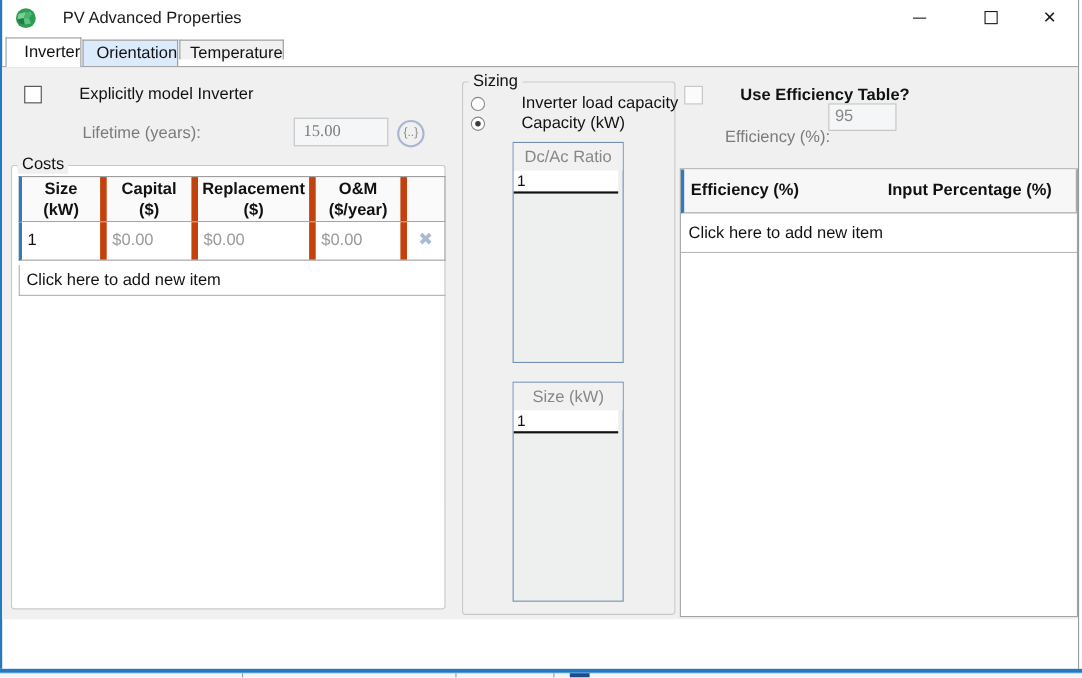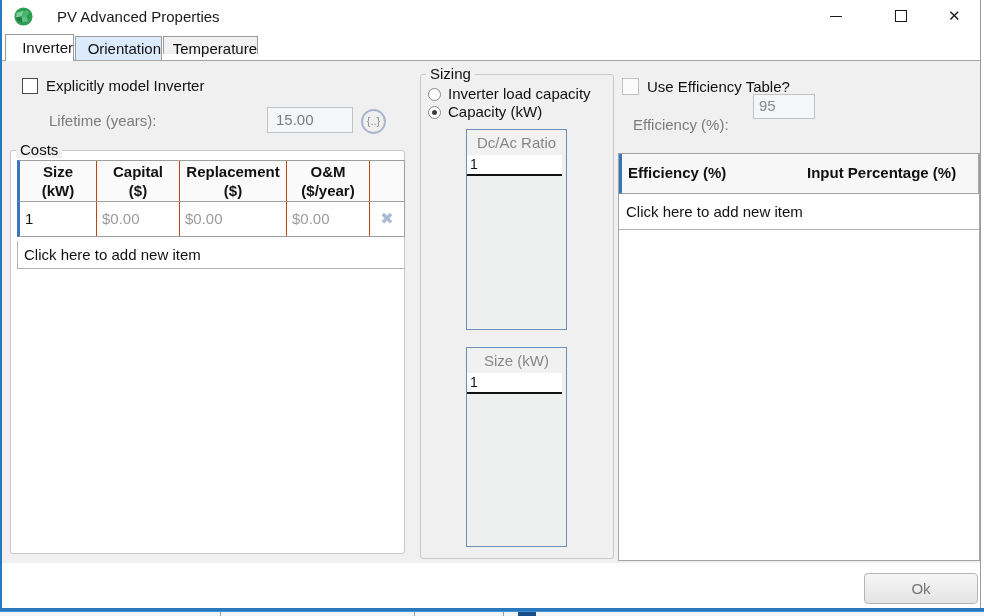--- a/index.html
+++ b/index.html
@@ -25,38 +25,38 @@
   .tab-active { left:3px; top:0; width:69px; height:27px; background:#fff; line-height:25px; z-index:3; }
   .tab-hover  { left:73px; top:2px; width:87px; height:25px; background:#dcebfc; line-height:23px; }
   .tab-idle   { left:161px; top:2px; width:95px; height:18px; background:#f1f1f1; line-height:23px; }
 
   
   .page { position:absolute; left:2px; top:60px; width:978px; height:503px; background:#f0f0f0; border-top:1px solid #a5a5a5; z-index:1; }
 
   .checkbox { position:absolute; background:#fff; }
   .cb-dark  { border:1px solid #4a4a4a; }
   .cb-light { border:1px solid #c2c2c2; background:#fbfbfb; }
-  .lbl { position:absolute; font-size:15px; color:#111; white-space:nowrap; }
+  .lbl { position:absolute; font-size:15px; color:#111; white-space:nowrap;margin-left:26px; }
   .lbl-gray { color:#7b7b7b; }
 
   .field { position:absolute; background:#f5f6f7; border:1px solid #c3c3c3; font-size:15px; color:#7b7b7b; }
-  .field-lifetime { left:265px; top:46px; width:86px; height:26px; line-height:24px; padding-left:8px; }
+  .field-lifetime { left:265px; top:46px; width:86px; height:26px; line-height:24px; padding-left:8px;font-family:Liberation Serif, serif; }
   .field-eff { left:751px; top:33px; width:62px; height:25px; line-height:21px; padding-left:5px; color:#8a8a8a; }
   .expr-btn { position:absolute; left:359px; top:48px; width:25px; height:25px; border:2px solid #aab6cf; border-radius:50%; color:#8a8a8a; font-size:11px; text-align:center; line-height:21px; background:transparent; }
 
   .groupbox { position:absolute; border:1px solid #c9c9c9; border-radius:3px; }
   .group-label { position:absolute; top:-10px; left:5px; background:#f0f0f0; padding:0 4px; font-size:15px; color:#111; white-space:nowrap; }
   .group-costs { left:8px; top:89px; width:395px; height:404px; background:#fff; }
   .group-sizing { left:418px; top:13px; width:194px; height:485px; background:transparent; }
 
   
   .c-row { position:absolute; left:6px; width:388px; display:flex; }
   .c-header { top:9px; height:42px; background:#fafafa; border:1px solid #9e9e9e; border-left:3px solid #3778bc; }
   .c-data { top:51px; height:35px; background:#fff; border:1px solid #9e9e9e; border-top:none; border-left:3px solid #3778bc; }
-  .c-cell { border-right:1px solid #c2410c; overflow:hidden; }
+  .c-cell { border-right:6px solid #c2410c; overflow:hidden; }
   .c-cell:last-child { border-right:none; }
   .w1{width:77px}.w2{width:83px}.w3{width:107px}.w4{width:83px}.w5{flex:1}
   .c-head-cell { display:flex; flex-direction:column; justify-content:center; align-items:center; font-weight:bold; font-size:15px; color:#111; line-height:19px; }
   .c-val { font-size:15px; line-height:33px; padding-left:5px; color:#111; }
   .c-ph { color:#9b9b9b; }
   .x-icon { text-align:center; line-height:33px; font-size:16px; color:#a9bad6; }
   .add-row { position:absolute; font-size:15px; color:#111; border-bottom:1px solid #b0b0b0; border-left:1px solid #b0b0b0; }
   .c-add { left:6px; top:90px; width:388px; height:28px; line-height:28px; padding-left:6px; }
 
   
@@ -172,36 +172,33 @@
         <div class="mini-cell">1</div>
       </div>
 
       <div class="mini-table mt-size">
         <div class="mini-head">Size (kW)</div>
         <div class="mini-cell">1</div>
       </div>
     </div>
 
     <span class="checkbox cb-light" style="left:620px; top:17px; width:17px; height:17px;"></span>
-    <span class="lbl" style="left:645px; top:17px;">Use Efficiency Table?</span>
+    <span class="lbl" style="left:645px; top:17px;font-weight:bold;">Use Efficiency Table?</span>
     <span class="lbl lbl-gray" style="left:631px; top:55px;">Efficiency (%):</span>
     <div class="field field-eff">95</div>
 
     <div class="e-table">
       <div class="e-header">
         <div class="e-hc e-hc2">Efficiency (%)</div>
         <div class="e-hc e-hc1">Input Percentage (%)</div>
       </div>
       <div class="e-add">Click here to add new item</div>
     </div>
   </div>
 
-  <div class="footer">
-    <div class="ok-btn">Ok</div>
-  </div>
 
   <div class="edge-left"></div>
   <div class="edge-right"></div>
   <div class="edge-bottom"></div>
 
   <div class="strip">
     <span class="strip-div" style="left:220px;"></span>
     <span class="strip-div" style="left:414px;"></span>
     <span class="strip-div" style="left:503px;"></span>
     <span class="strip-blob"></span>

